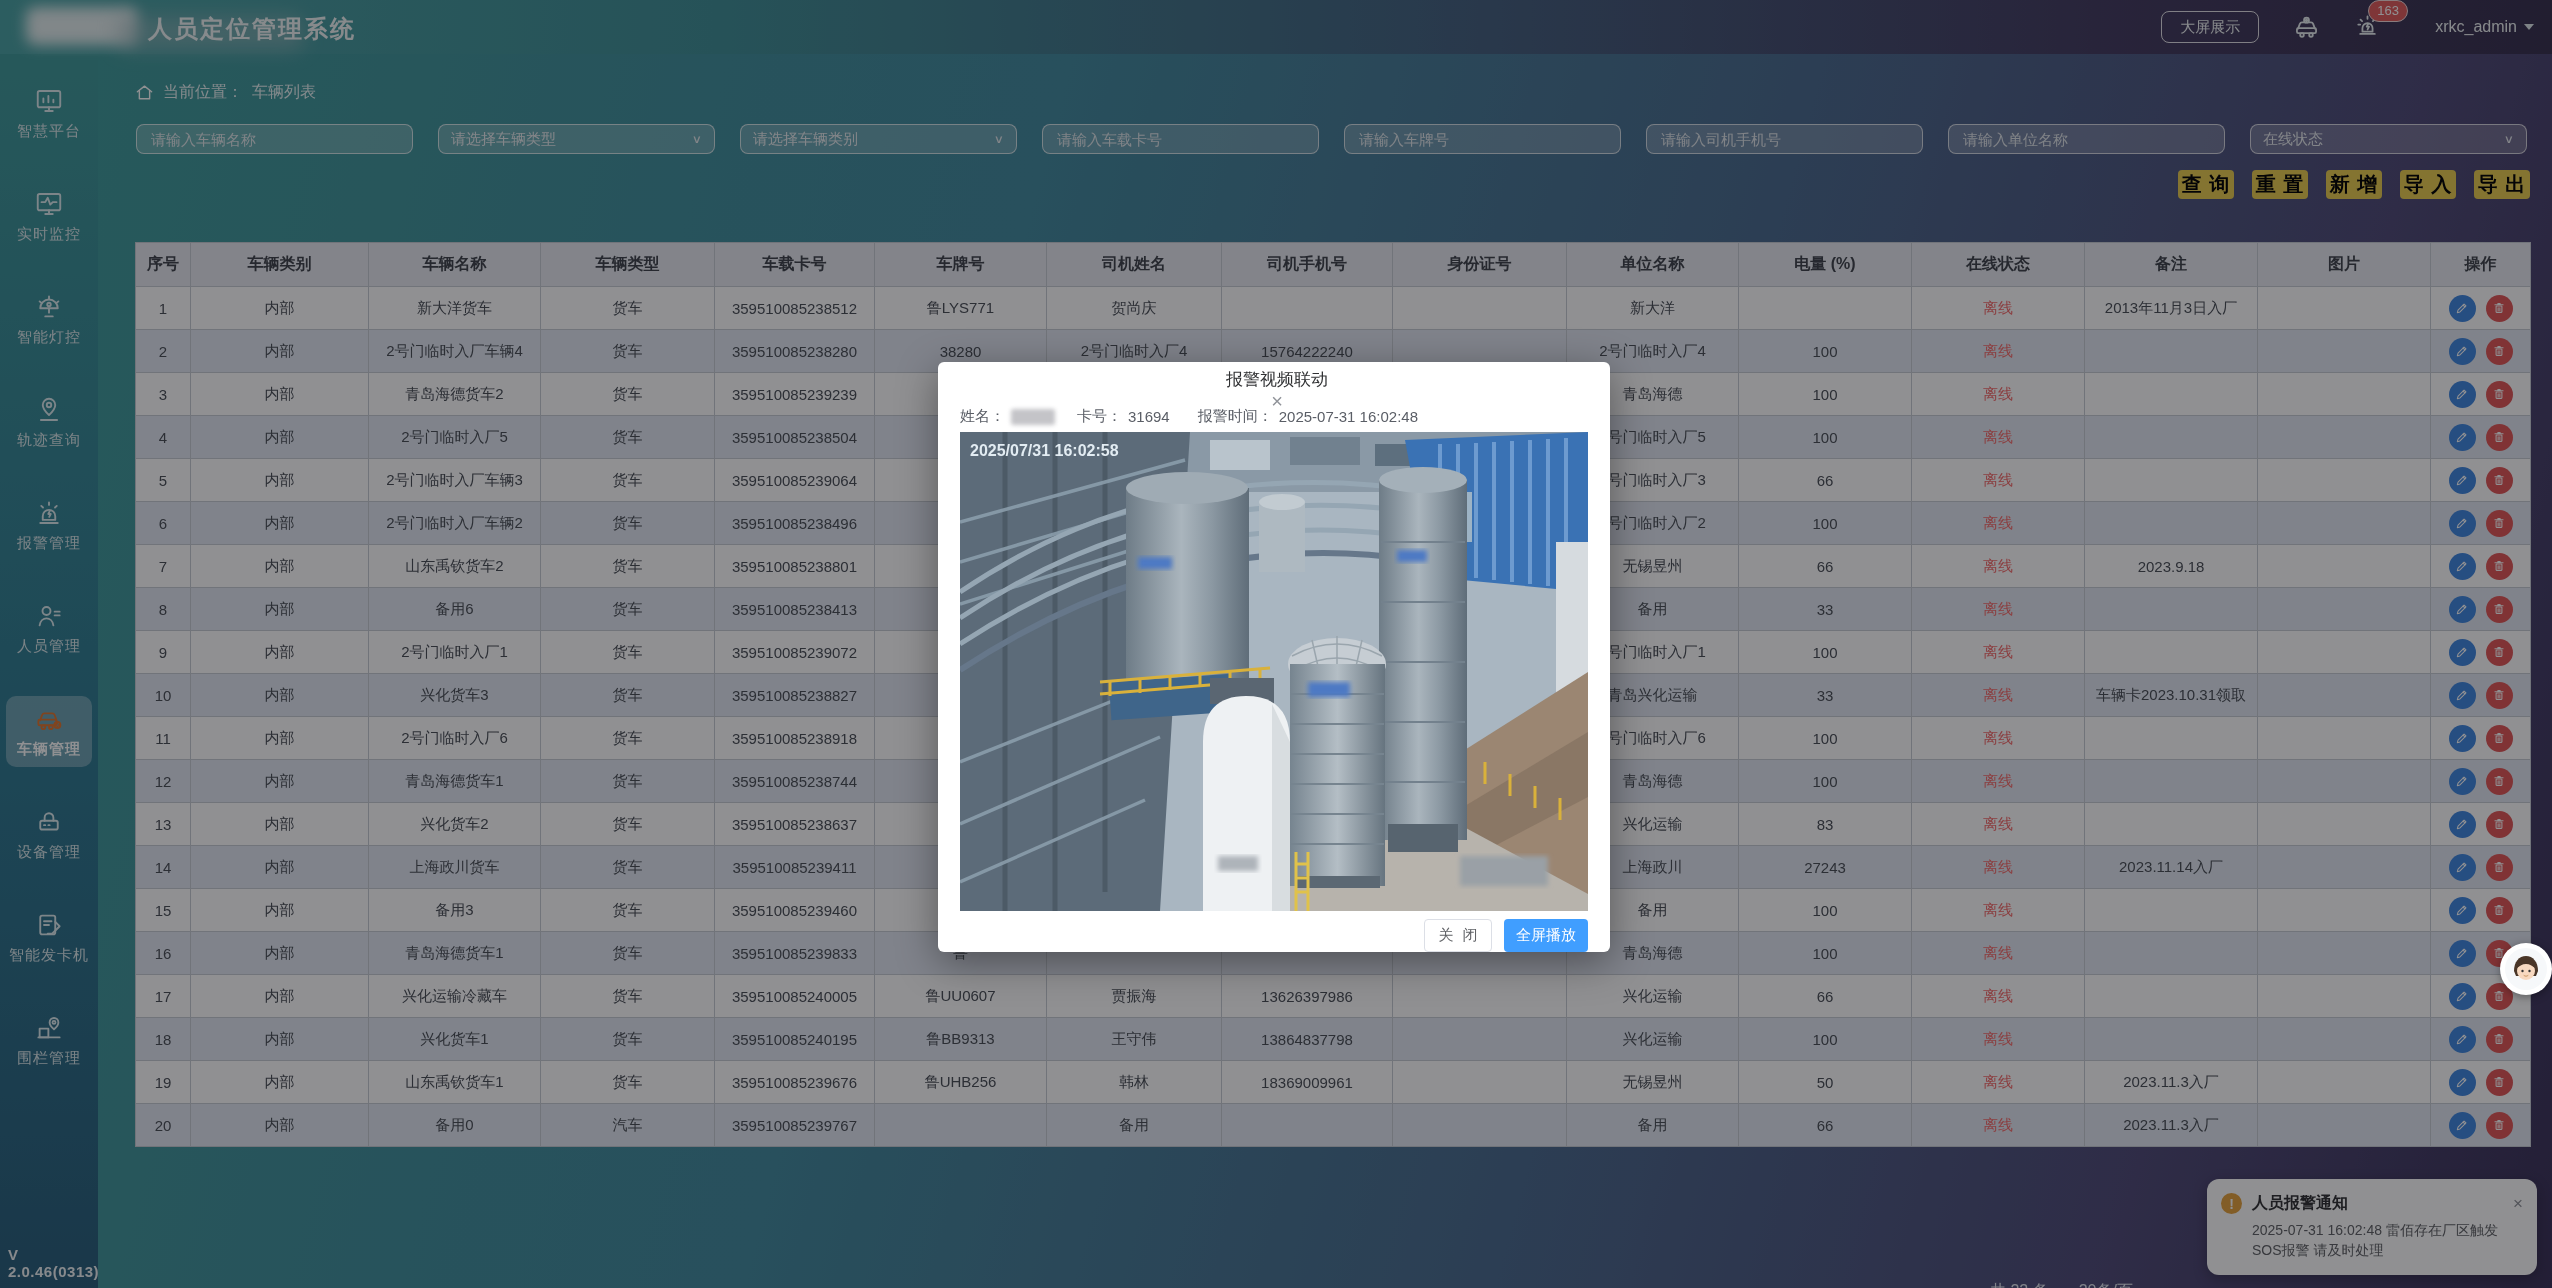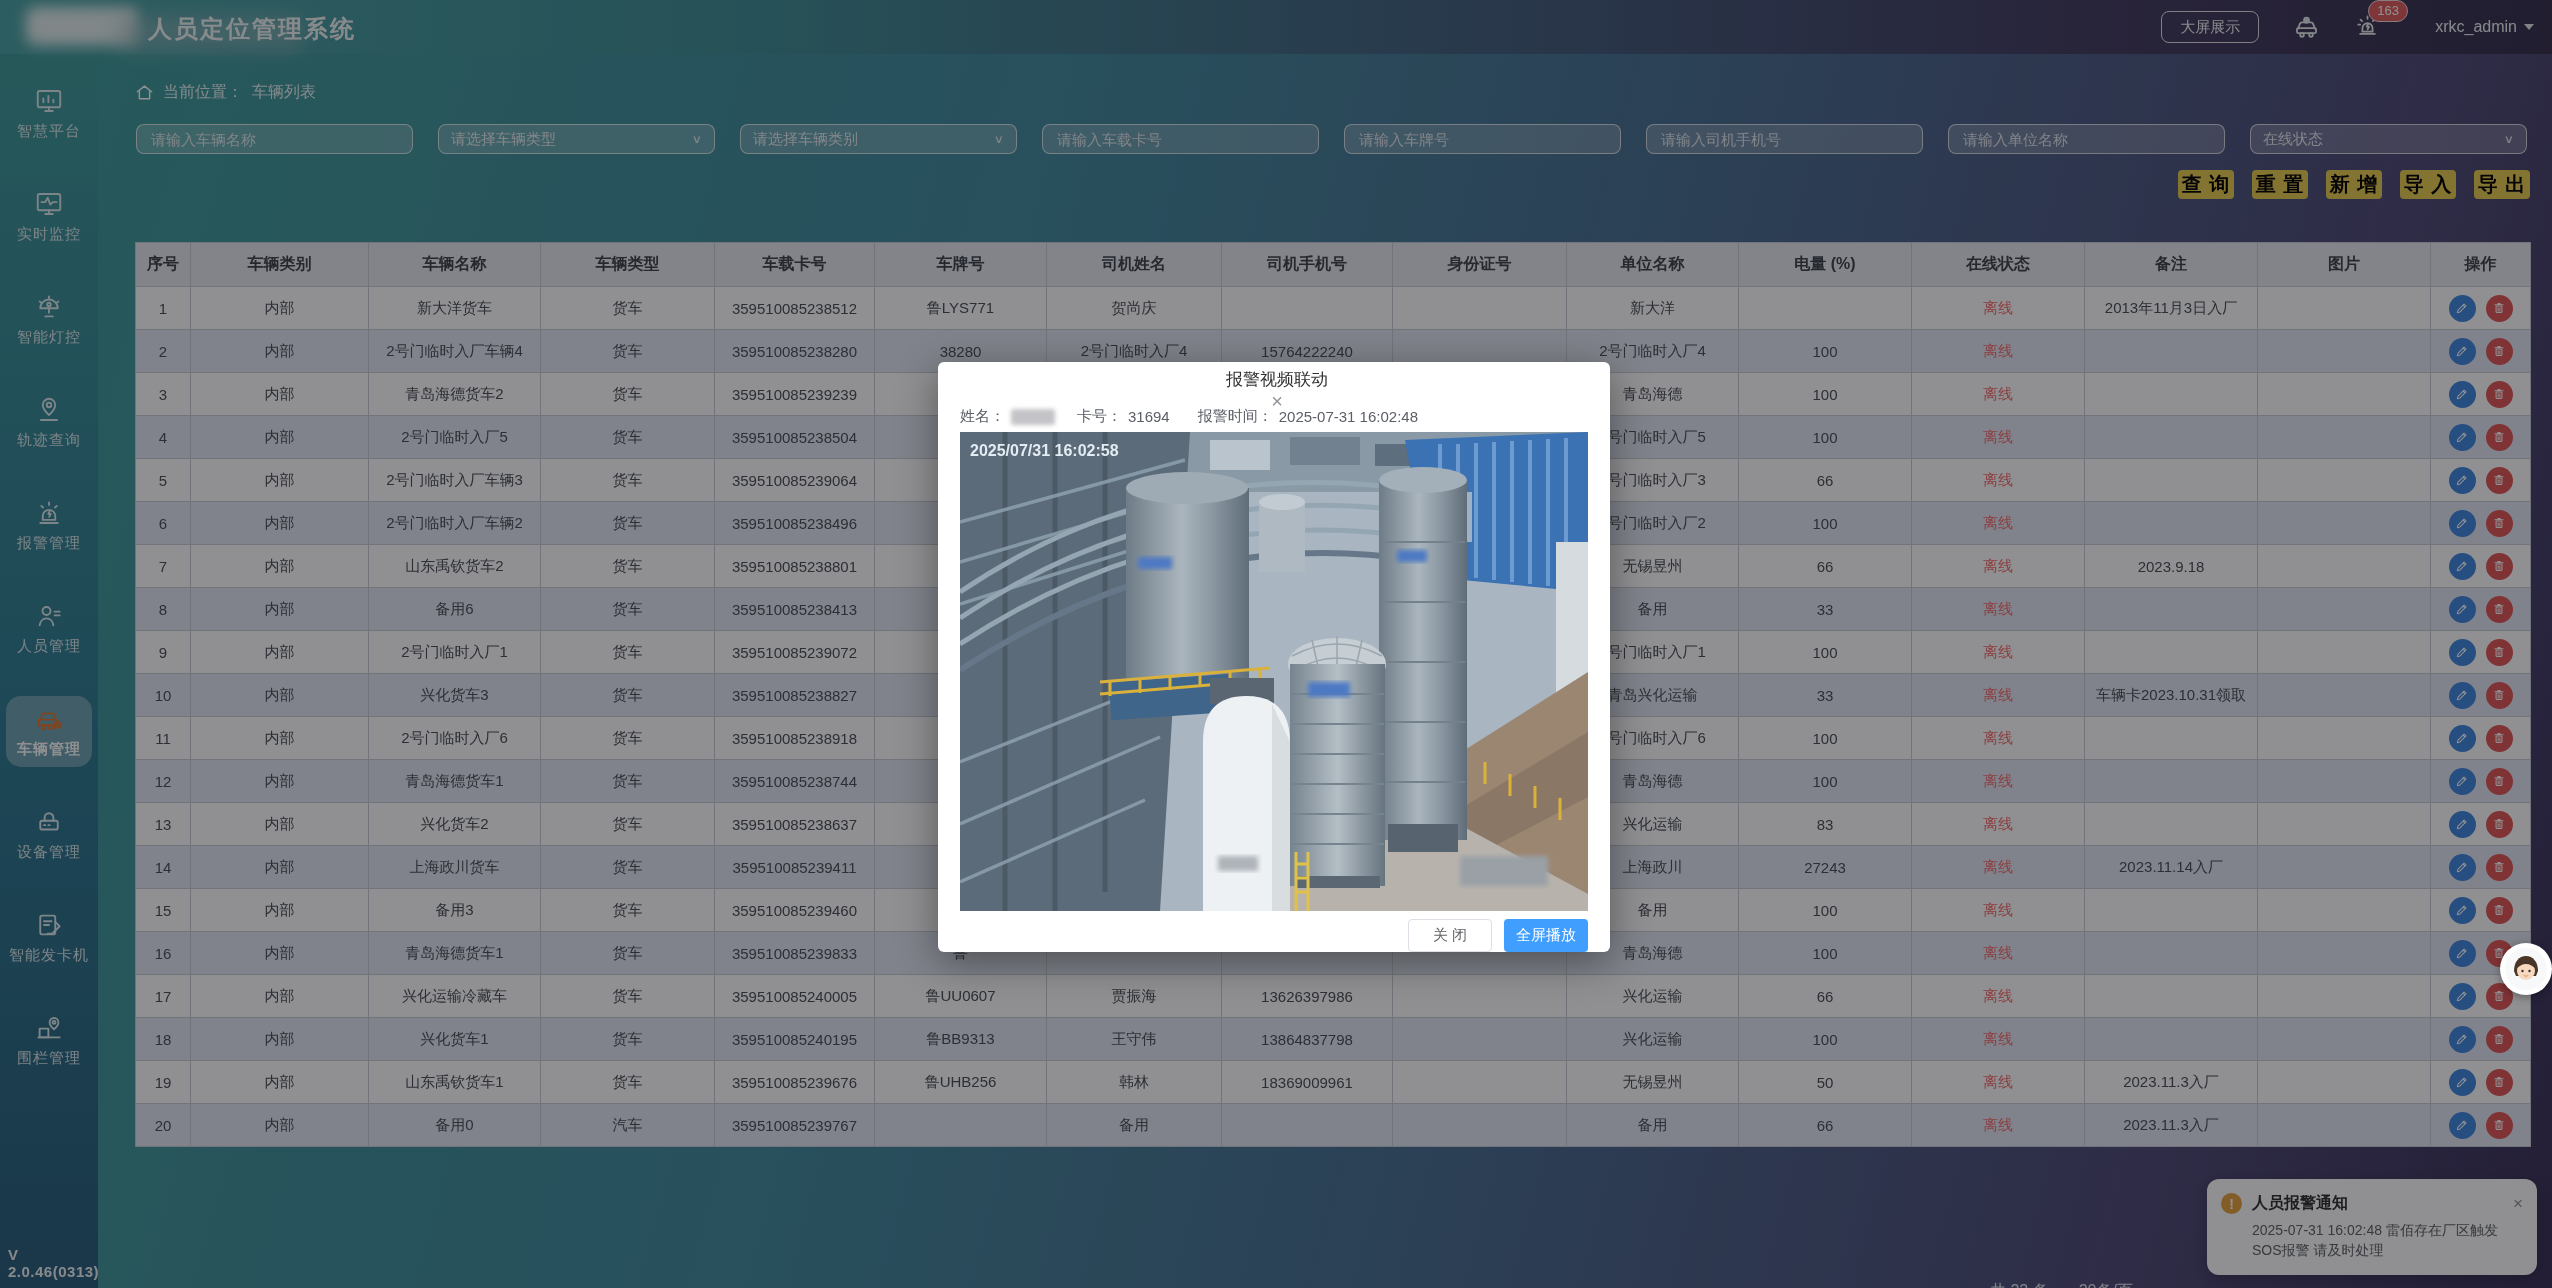--- a/index.html
+++ b/index.html
@@ -20,21 +20,21 @@
     padding:0 8px;border-radius:11px;border:1px solid #f2dada;}
   .username{color:#edf2f3;font-size:16px;display:flex;align-items:center;gap:7px;margin-left:20px;}
   .caret{width:0;height:0;border-left:5px solid transparent;border-right:5px solid transparent;border-top:6px solid #dfe7e9;}
   
   .sidebar{position:absolute;left:0;top:54px;width:98px;height:1234px;z-index:1;
     background:linear-gradient(180deg,#3f9a9a 0%,#2f7b92 55%,#285e7b 100%);}
   .side-items{position:absolute;left:0;top:24px;width:98px;display:flex;flex-direction:column;gap:32px;align-items:center;}
   .side-item{width:86px;display:flex;flex-direction:column;align-items:center;gap:6px;padding:8px 0;border-radius:10px;cursor:pointer;}
   .side-item svg{width:30px;height:30px;stroke:#dcebee;fill:none;stroke-width:1.5;stroke-linecap:round;stroke-linejoin:round;}
   .side-item span{color:#d9e7ea;font-size:15px;letter-spacing:1px;white-space:nowrap;}
-  .side-item.active{background:rgba(255,255,255,.30);border-radius:15px;}
+  .side-item.active{background:rgba(255,255,255,.30);}
   .side-item.active svg{stroke:#e2762e;}
   .side-item.active span{color:#ffffff;font-weight:bold;}
   .version{position:absolute;left:8px;bottom:8px;color:#eef3f5;font-size:15px;font-weight:bold;letter-spacing:.5px;}
   
   .content{position:absolute;left:98px;top:54px;width:2454px;height:1234px;
     background:linear-gradient(105deg,#3f9b9b 0%,#428a9e 35%,#4a6a8e 62%,#4f4a77 84%,#3a3158 100%);}
   .breadcrumb{position:absolute;left:37px;top:28px;display:flex;align-items:center;gap:9px;color:rgba(255,255,255,.88);font-size:16px;}
   .breadcrumb svg{width:19px;height:19px;stroke:#fff;fill:none;stroke-width:1.8;stroke-linecap:round;stroke-linejoin:round;}
   .filters-row1{position:absolute;left:38px;top:70px;display:flex;gap:25px;}
   .filters-row2{position:absolute;left:38px;top:116px;display:flex;gap:25px;}
@@ -84,22 +84,22 @@
     box-shadow:0 10px 40px rgba(0,0,0,.4);}
   .m-head{height:36px;display:flex;align-items:center;padding:6px 16px 0 22px;flex-direction:column;}
   .m-title{font-size:17px;color:#303133;flex:1;}
   .m-close{color:#909399;font-size:20px;cursor:pointer;line-height:1;}
   .m-info{height:25px;display:flex;align-items:center;padding:0 22px;font-size:15px;color:#5a5e66;gap:6px;}
   .name-blur{width:44px;height:16px;background:#c4c4c8;border-radius:2px;filter:blur(2px);margin-right:16px;}
   .m-info .gap{width:16px;}
   .m-video{margin:3px 22px 0 22px;width:628px;height:479px;background:#9aa8b4;overflow:hidden;position:relative;}
   .m-video svg{display:block;}
   .m-foot{height:44px;display:flex;align-items:center;justify-content:flex-end;gap:12px;padding:2px 22px 0 0;}
-  .btn-plain{width:84px;height:33px;border:1px solid #dcdfe6;border-radius:4px;background:#fff;color:#606266;
-    font-size:15px;cursor:pointer;font-family:Liberation Sans, sans-serif;padding:0;}
+  .btn-plain{width:68px;height:33px;border:1px solid #dcdfe6;border-radius:4px;background:#fff;color:#606266;
+    font-size:15px;cursor:pointer;font-family:Liberation Mono, monospace;padding:0;}
   .btn-primary{width:84px;height:33px;border:none;border-radius:4px;background:#409eff;color:#fff;
     font-size:15px;cursor:pointer;font-family:inherit;padding:0;}
   .cam-ts{font-size:16px;font-weight:bold;fill:#eaf3f9;opacity:.95;}
 </style>
 </head>
 <body>
 
 <div class="stage">
 
   <div class="topbar">

